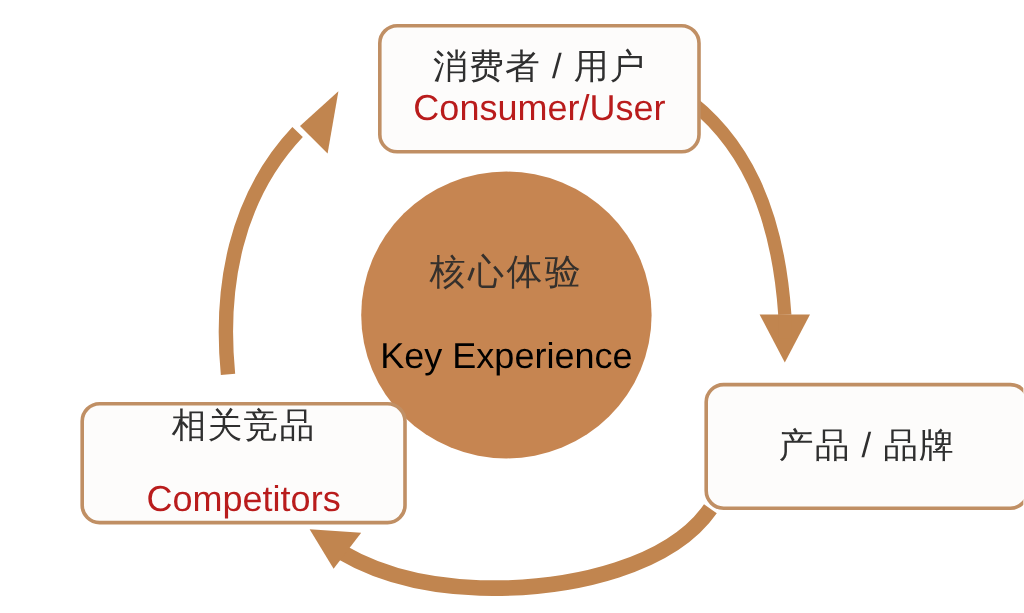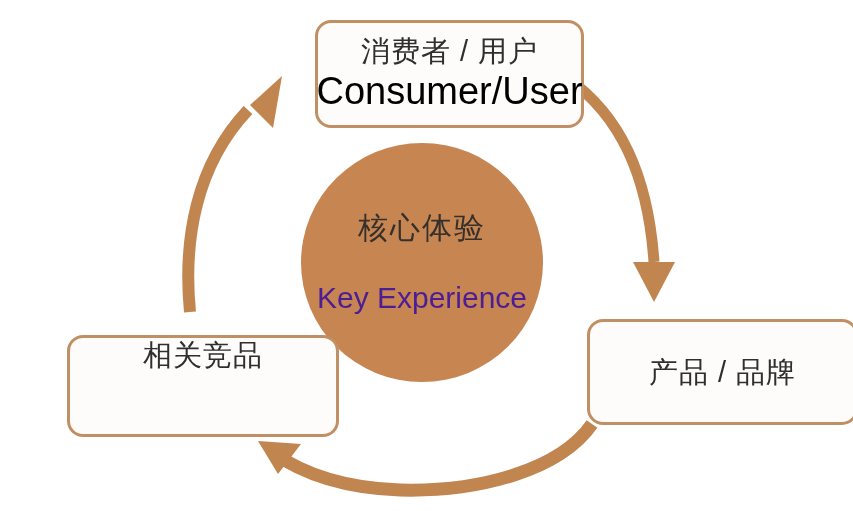--- a/index.html
+++ b/index.html
@@ -40,22 +40,22 @@
     margin-left: 30px;
   }
   .node-cn {
     color: #2f2f2f;
     font-size: 29px;
     line-height: 1.18;
     letter-spacing: 1px;
     white-space: nowrap;
   }
   .node-en {
-    color: #000000;
-    font-size: 38px;
+    color: #b91c1c;
+    font-size: 30px;
     line-height: 1.18;
     white-space: nowrap;
   }
 
   #node-consumer { left: 285px; top: 20px;  width: 269px; height: 108px; }
   #node-product  { left: 557px; top: 319px; width: 271px; height: 106px; }
   #node-competitor { left: 37px; top: 335px; width: 272px; height: 102px; justify-content: space-between; }
 
   #center-circle {
     position: absolute;
@@ -73,21 +73,21 @@
     gap: 32px;
   }
   .center-cn {
     color: #35302c;
     font-size: 30px;
     line-height: 1.25;
     letter-spacing: 2px;
     white-space: nowrap;
   }
   .center-en {
-    color: #4c1d95;
+    color: #000000;
     font-size: 30px;
     line-height: 1.25;
     white-space: nowrap;
   }
 </style>
 </head>
 <body>
 
 <div id="canvas">
 
@@ -119,15 +119,16 @@
     <span class="node-cn">消费者 / 用户</span>
     <span class="node-en">Consumer/User</span>
   </div>
 
   <div id="node-product" class="node-box">
     <span class="node-cn">产品 / 品牌</span>
   </div>
 
   <div id="node-competitor" class="node-box">
     <span class="node-cn">相关竞品</span>
+    <span class="node-en">Competitors</span>
   </div>
 
 </div>
 
 </body></html>

